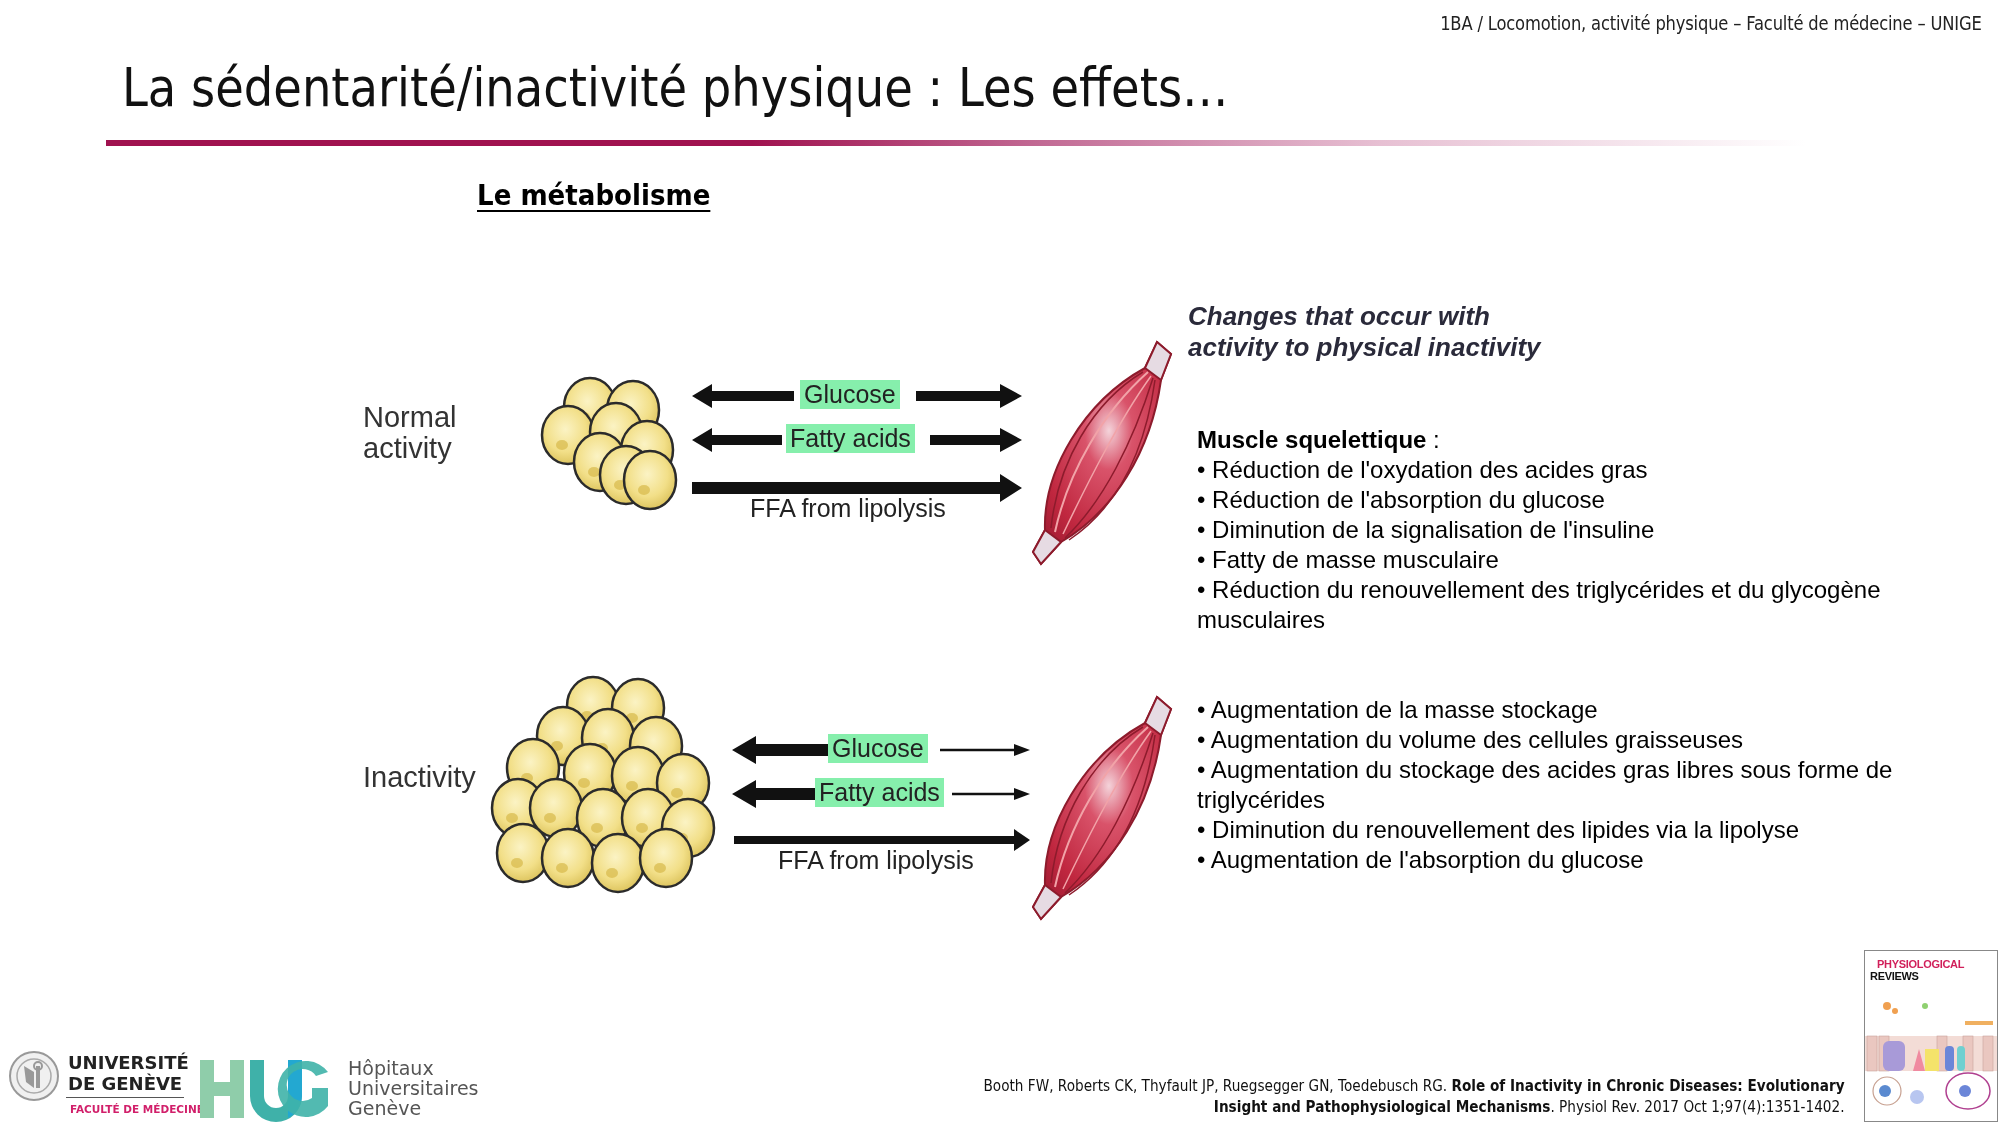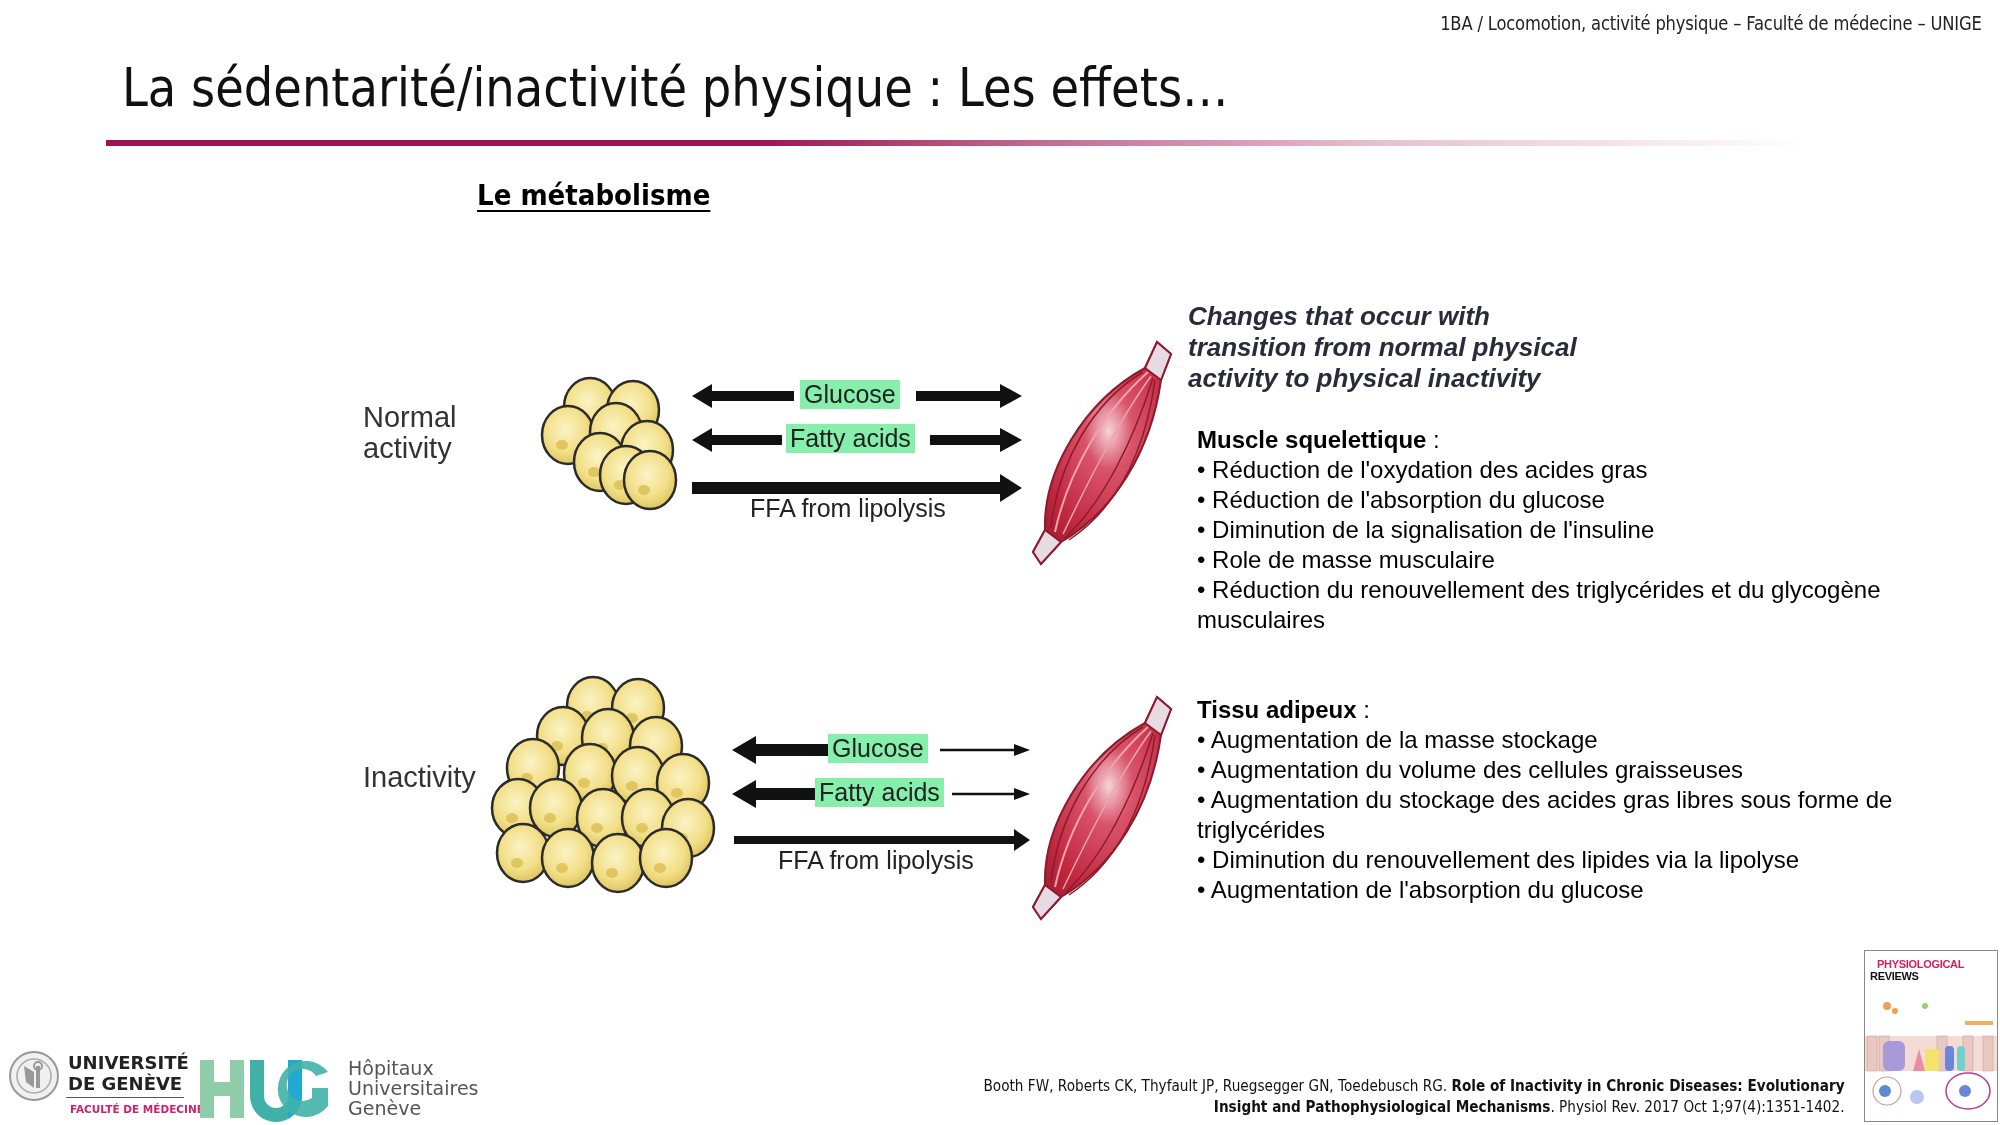--- a/index.html
+++ b/index.html
@@ -62,21 +62,20 @@
       <path d="M 118 34 C 85 80, 55 140, 30 192" stroke="#f2a3a8" stroke-width="1.5" fill="none"></path>
       <path d="M 120 36 C 100 100, 70 160, 32 196" stroke="#8d1b2c" stroke-width="1.5" fill="none"></path>
       <path d="M 122 38 C 112 110, 85 165, 36 198" stroke="#8d1b2c" stroke-width="1.5" fill="none"></path>
       <path d="M 110 30 C 60 60, 25 120, 18 186" stroke="#8d1b2c" stroke-width="1.5" fill="none"></path>
     </g>
   </defs>
 </svg>
 
 <div class="abs changes-title">
   <div>Changes that occur with</div>
-  <div>transition from normal physical</div>
   <div>activity to physical inactivity</div>
 </div>
 
 <div class="abs row-label" style="left:363px;top:402px;">
   <div>Normal</div>
   <div>activity</div>
 </div>
 
 <svg class="abs" style="left:530px;top:372px;" width="160" height="140">
   <use href="#cell" x="60" y="35"></use>
@@ -102,21 +101,21 @@
 
 <svg class="abs" style="left:1030px;top:340px;" width="145" height="230">
   <use href="#muscle" x="3" y="2"></use>
 </svg>
 
 <div class="abs list-block" style="left:1197px;top:425px;width:760px;">
   <div><span class="heading">Muscle squelettique</span><span> :</span></div>
   <div class="item">• Réduction de l'oxydation des acides gras</div>
   <div class="item">• Réduction de l'absorption du glucose</div>
   <div class="item">• Diminution de la signalisation de l'insuline</div>
-  <div class="item">• Role de masse musculaire</div>
+  <div class="item">• Fatty de masse musculaire</div>
   <div class="item">• Réduction du renouvellement des triglycérides et du glycogène musculaires</div>
 </div>
 
 <div class="abs row-label" style="left:363px;top:762px;">
   <div>Inactivity</div>
 </div>
 
 <svg class="abs" style="left:478px;top:668px;" width="250" height="240">
   <use href="#cell" x="115" y="38"></use>
   <use href="#cell" x="160" y="40"></use>
@@ -149,21 +148,20 @@
 </svg>
 <div class="abs flow-label" style="left:828px;top:734px;">Glucose</div>
 <div class="abs flow-label" style="left:815px;top:778px;">Fatty acids</div>
 <div class="abs flow-label" style="left:774px;top:846px;background:transparent;">FFA from lipolysis</div>
 
 <svg class="abs" style="left:1030px;top:695px;" width="145" height="230">
   <use href="#muscle" x="3" y="2"></use>
 </svg>
 
 <div class="abs list-block" style="left:1197px;top:695px;width:760px;">
-  <div><span class="heading">Tissu adipeux</span><span> :</span></div>
   <div class="item">• Augmentation de la masse stockage</div>
   <div class="item">• Augmentation du volume des cellules graisseuses</div>
   <div class="item">• Augmentation du stockage des acides gras libres sous forme de triglycérides</div>
   <div class="item">• Diminution du renouvellement des lipides via la lipolyse</div>
   <div class="item">• Augmentation de l'absorption du glucose</div>
 </div>
 
 <svg class="abs" style="left:8px;top:1050px;" width="52" height="52">
   <circle cx="26" cy="26" r="24" fill="#f0f0f0" stroke="#999" stroke-width="2"></circle>
   <circle cx="26" cy="26" r="17" fill="none" stroke="#aaa" stroke-width="1.5"></circle>

